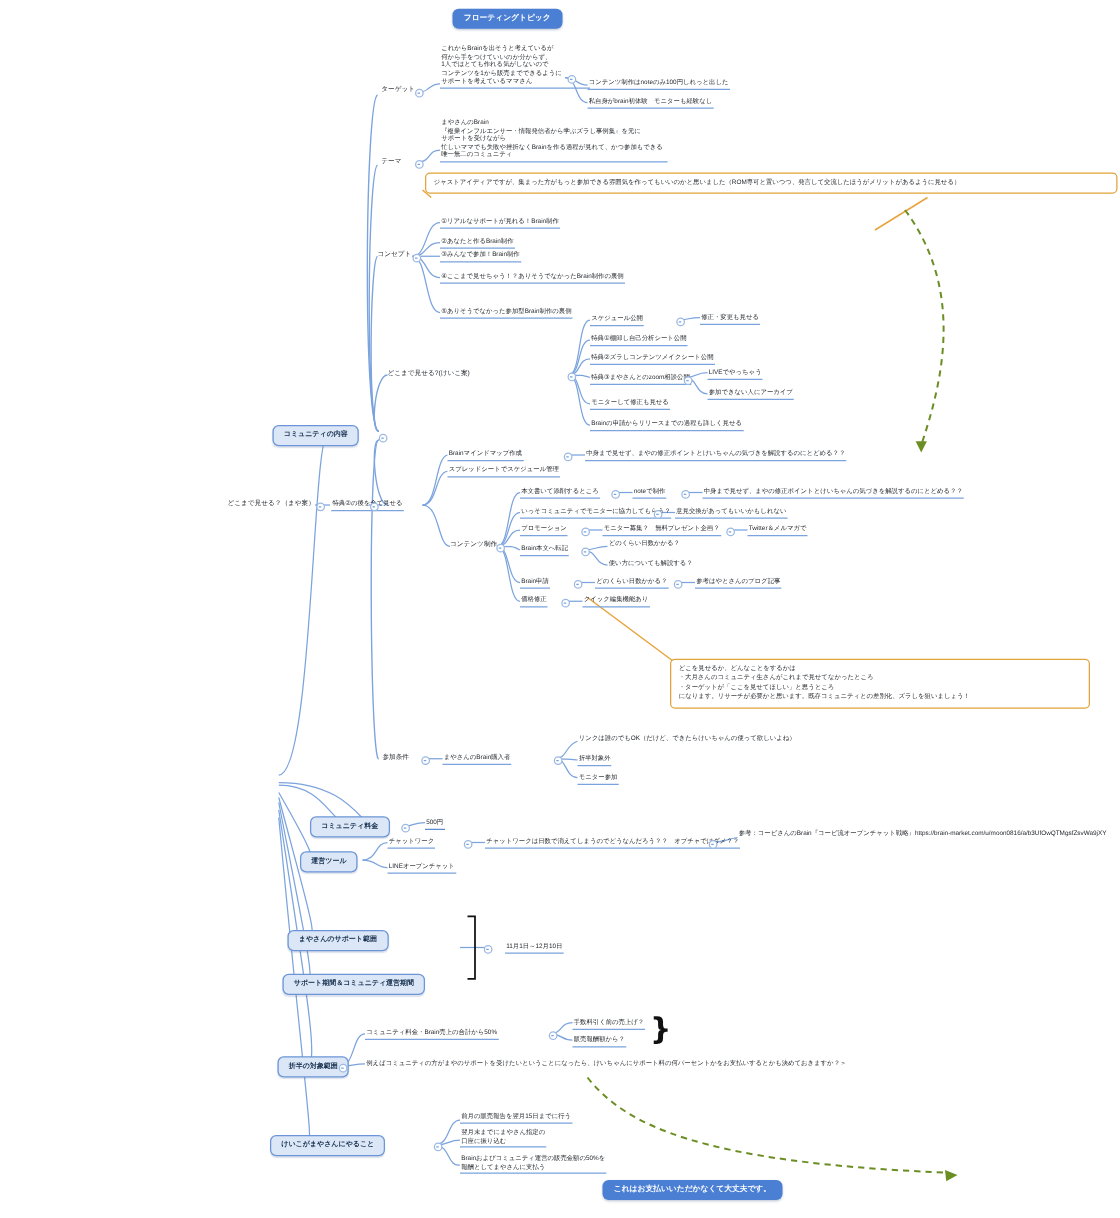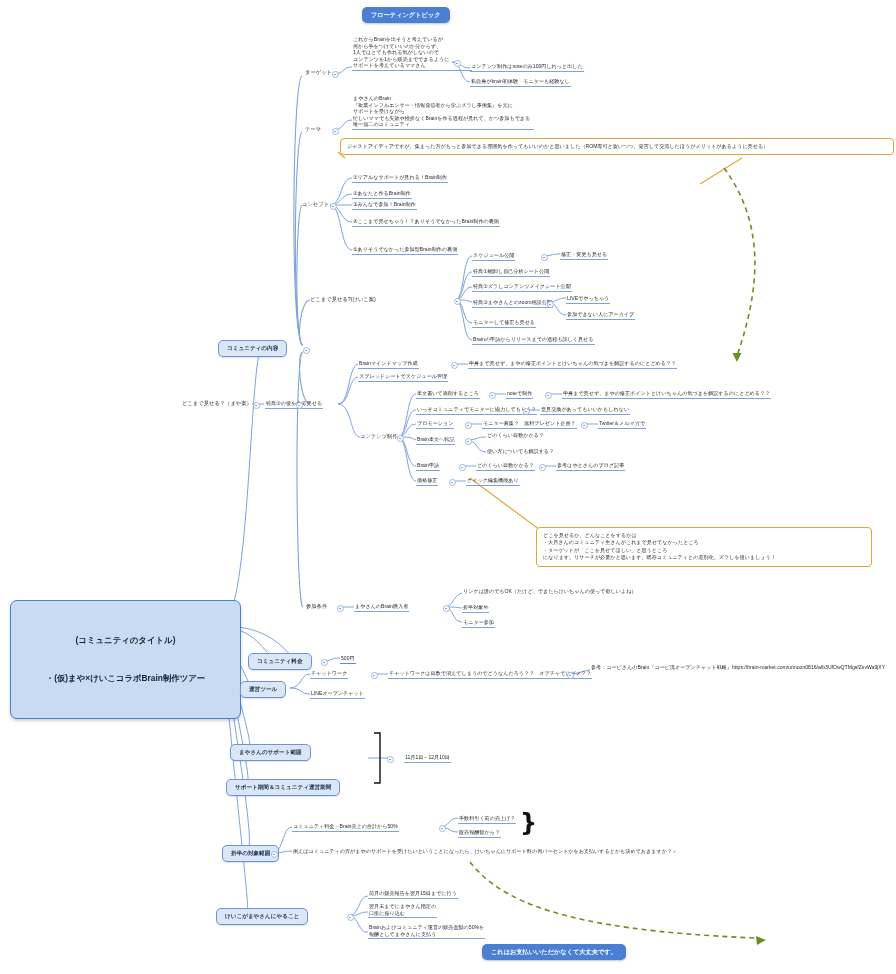--- a/index.html
+++ b/index.html
@@ -179,24 +179,20 @@
     <g stroke="#6b8e23" stroke-width="1.6" fill="none" stroke-dasharray="5,4">
       <path d="M724 168 C770 230 756 300 737 356"></path>
       <path d="M470 862 C500 900 560 930 755 938"></path>
     </g>
     <g fill="#6b8e23">
       <path d="M737 362 l-4.5 -9 l9 0 z"></path>
       <path d="M766 940 l-10 -4 l1 9 z"></path>
     </g>
   </svg>
 
-  <div class="node root" style="left:10px;top:600px;width:205px;">
-    <div>(コミュニティのタイトル)</div>
-    <div>・(仮)まや×けいこコラボBrain制作ツアー</div>
-  </div>
 
   <div class="node pill" style="left:362px;top:7px;">フローティングトピック</div>
 
   <div class="node blabel" style="left:305px;top:69px;">ターゲット</div>
   <div class="knob" style="left:332px;top:71px;"></div>
   <div class="node leaf ml" style="left:352px;top:36px;width:118px;">これからBrainを出そうと考えているが
 何から手をつけていいのか分からず、
 1人ではとても作れる気がしないので
 コンテンツを1から販売までできるように
 サポートを考えているママさん</div>

